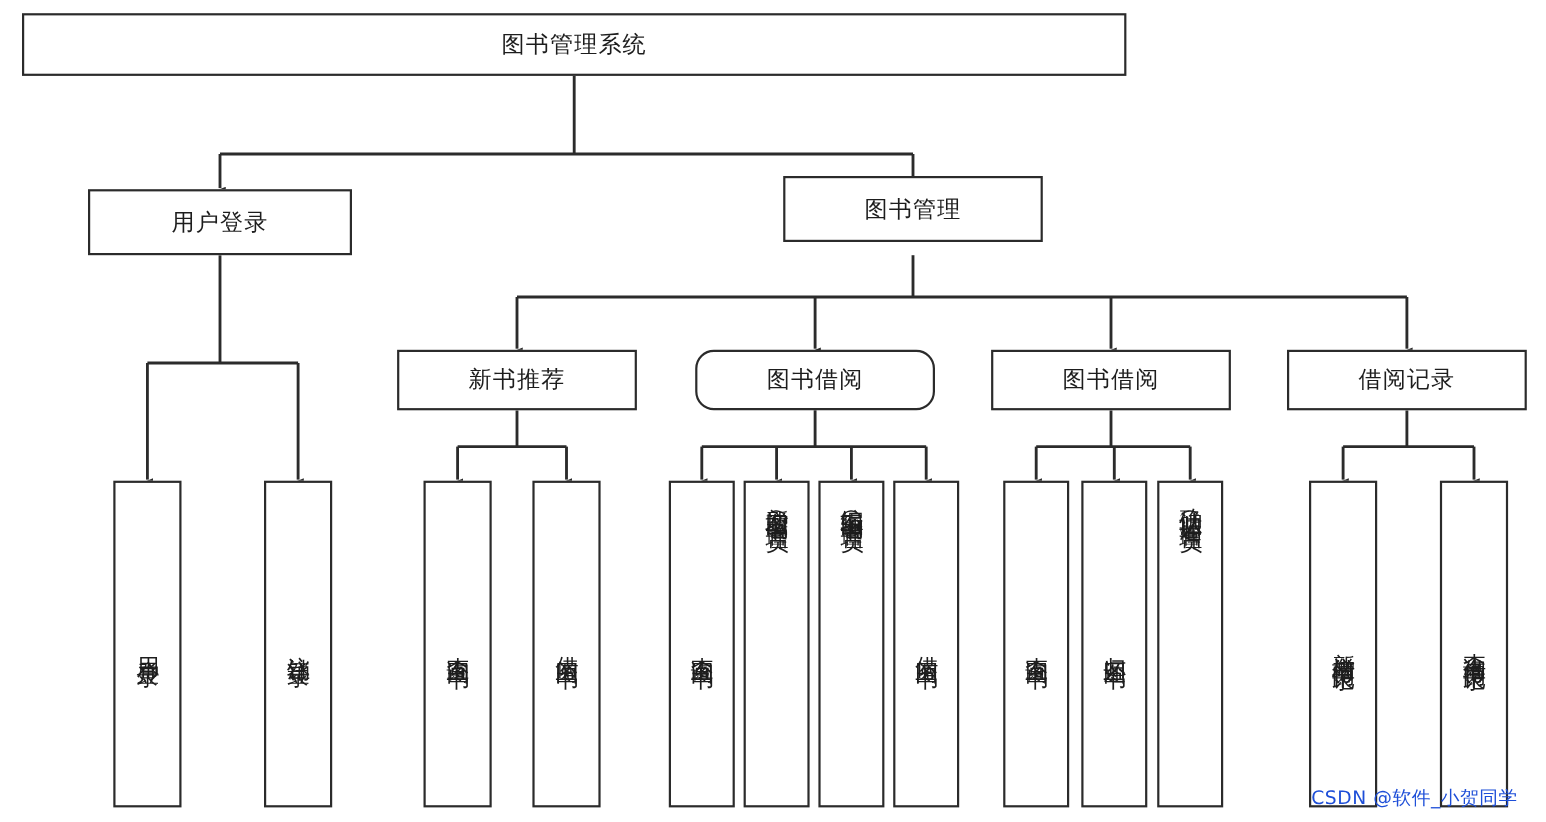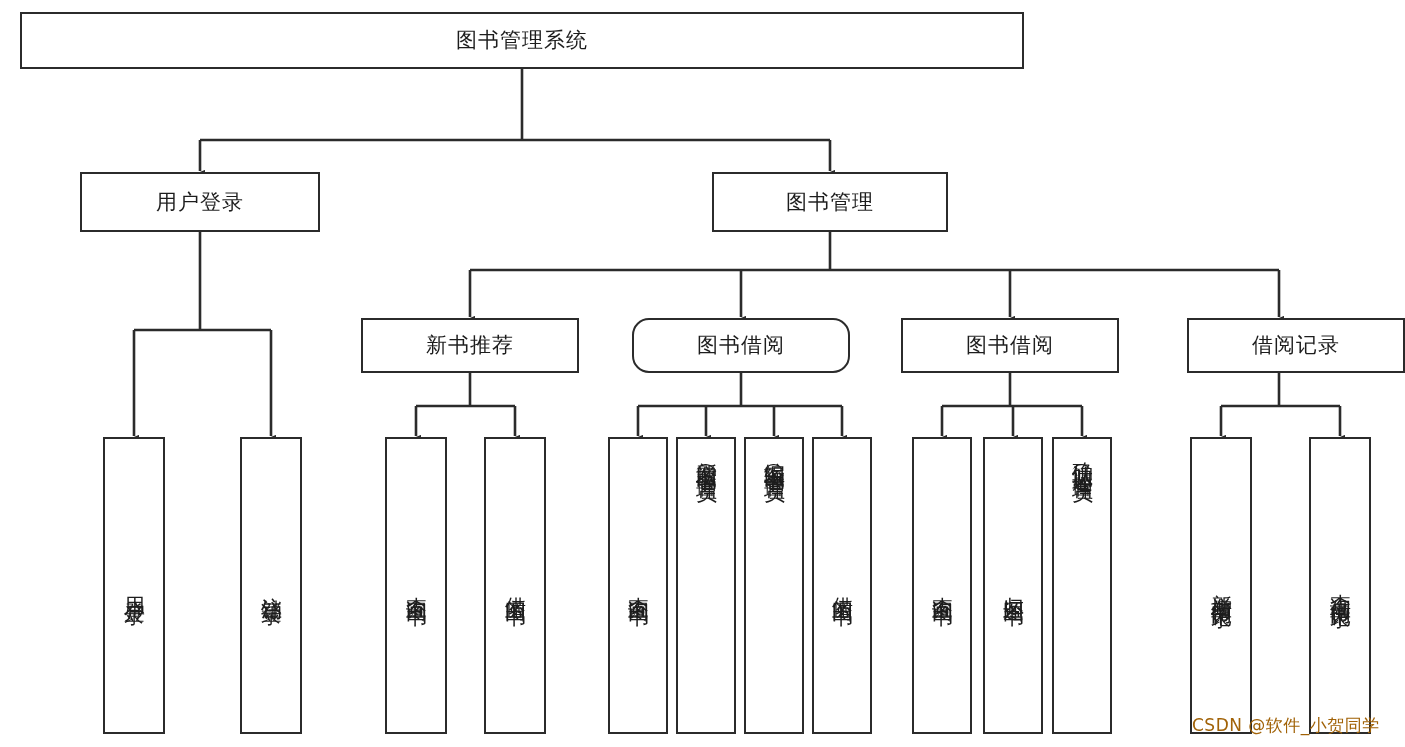--- a/index.html
+++ b/index.html
@@ -53,21 +53,21 @@
     text-orientation: upright;
     font-size: 21px;
     letter-spacing: 3px;
     line-height: 1;
   }
   .node.vertical.mid .node-label {
     margin-top: 0;
   }
   .watermark {
     position: absolute;
-    color: #a16207;
+    color: #1d4ed8;
     font-size: 17px;
     letter-spacing: 0.5px;
     white-space: nowrap;
     z-index: 3;
   }
 </style>
 </head>
 <body>
 
 <div id="canvas">
@@ -114,33 +114,33 @@
       </g>
   </svg>
 
   <div id="node-layer">
       <div class="node horizontal" style="left: 20px; top: 12px; width: 1004px; height: 57px;">
         <span class="node-label">图书管理系统</span>
       </div>
       <div class="node horizontal" style="left: 80px; top: 172px; width: 240px; height: 60px;">
         <span class="node-label">用户登录</span>
       </div>
-      <div class="node horizontal" style="left: 712px; top: 172px; width: 236px; height: 60px;">
+      <div class="node horizontal" style="left: 712px; top: 160px; width: 236px; height: 60px;">
         <span class="node-label">图书管理</span>
       </div>
       <div class="node horizontal" style="left: 361px; top: 318px; width: 218px; height: 55px;">
         <span class="node-label">新书推荐</span>
       </div>
       <div class="node horizontal" style="left: 632px; top: 318px; width: 218px; height: 55px; border-radius: 17px;">
         <span class="node-label">图书借阅</span>
       </div>
       <div class="node horizontal" style="left: 901px; top: 318px; width: 218px; height: 55px;">
         <span class="node-label">图书借阅</span>
       </div>
-      <div class="node horizontal" style="left: 1170px; top: 318px; width: 218px; height: 55px; margin-left: 17px;">
+      <div class="node horizontal" style="left: 1170px; top: 318px; width: 218px; height: 55px;">
         <span class="node-label">借阅记录</span>
       </div>
       <div class="node vertical mid" style="left: 103px; top: 437px; width: 62px; height: 297px; align-items: center; padding-top: 0px;">
         <span class="node-label">用户登录</span>
       </div>
       <div class="node vertical mid" style="left: 240px; top: 437px; width: 62px; height: 297px; align-items: center; padding-top: 0px;">
         <span class="node-label">注销登录</span>
       </div>
       <div class="node vertical mid" style="left: 385px; top: 437px; width: 62px; height: 297px; align-items: center; padding-top: 0px;">
         <span class="node-label">查询图书</span>

